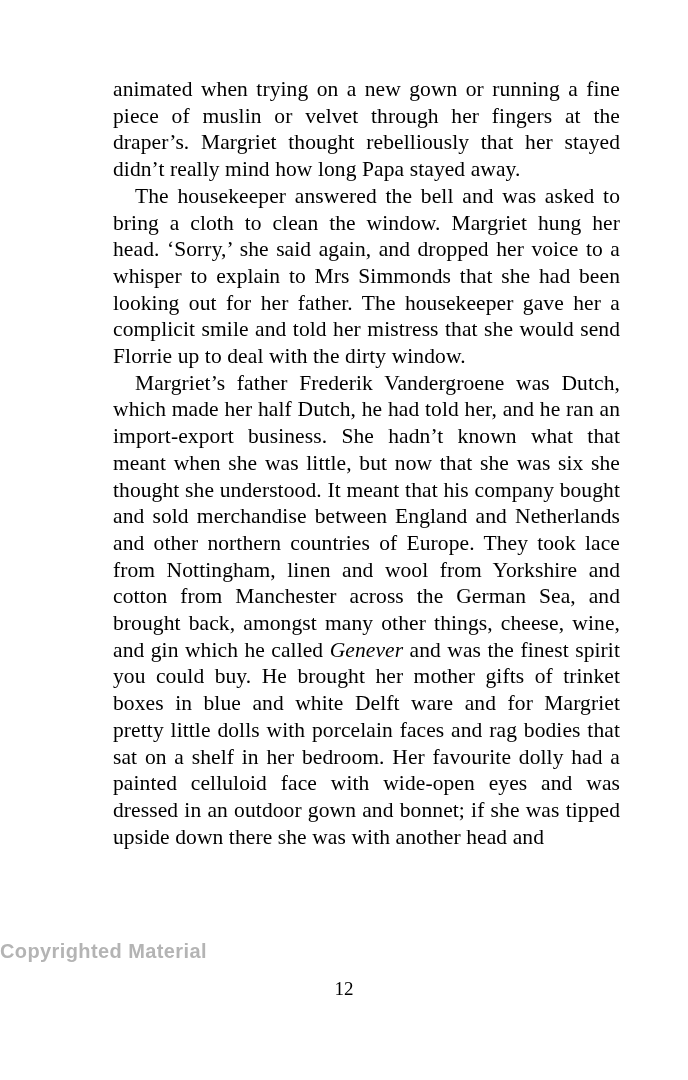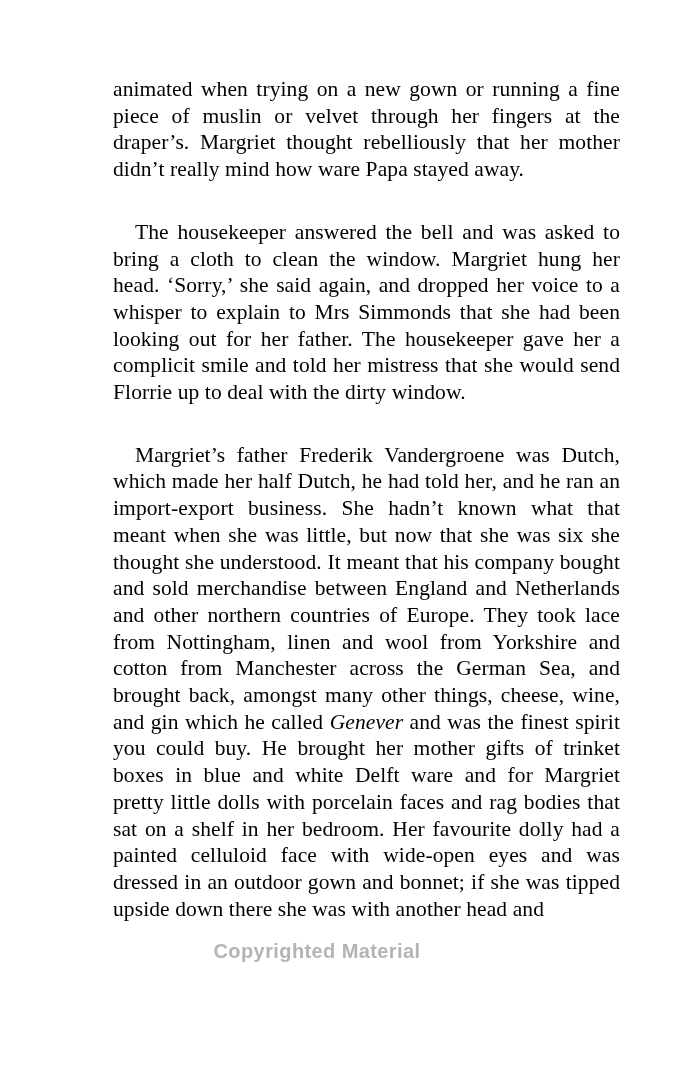--- a/index.html
+++ b/index.html
@@ -34,54 +34,53 @@
     font-size: 21.5px;
     line-height: 26.7px;
     text-align: justify;
     text-justify: inter-word;
     -webkit-hyphens: none;
     hyphens: none;
     letter-spacing: 0.1px;
   }
   .para + .para {
     text-indent: 22px;
-    margin-top: 36px;
   }
   .para i {
   }
   .watermark {
     position: absolute;
     left: 0;
     top: 940px;
     width: 588px;
-    text-align: center;
+    text-align: left;
     font-family: "Liberation Sans", sans-serif;
     font-size: 20px;
     font-weight: bold;
     color: #b4b4b4;
     letter-spacing: 0.4px;
-    padding-left: 23px;
   }
   .folio {
     position: absolute;
     left: 0;
     top: 978px;
     width: 688px;
     text-align: center;
     font-size: 19px;
     color: #000000;
   }
 </style>
 </head>
 <body>
 
 <div class="page">
 
   <div class="text-column">
-    <p class="para">animated when trying on a new gown or running a fine piece of muslin or velvet through her fingers at the draper’s. Margriet thought rebelliously that her mother didn’t really mind how ware Papa stayed away.</p>
+    <p class="para">animated when trying on a new gown or running a fine piece of muslin or velvet through her fingers at the draper’s. Margriet thought rebelliously that her stayed didn’t really mind how long Papa stayed away.</p>
     <p class="para">The housekeeper answered the bell and was asked to bring a cloth to clean the window. Margriet hung her head. ‘Sorry,’ she said again, and dropped her voice to a whisper to explain to Mrs Simmonds that she had been looking out for her father. The housekeeper gave her a complicit smile and told her mistress that she would send Florrie up to deal with the dirty window.</p>
     <p class="para"><span>Margriet’s father Frederik Vandergroene was Dutch, which made her half Dutch, he had told her, and he ran an import-export business. She hadn’t known what that meant when she was little, but now that she was six she thought she understood. It meant that his company bought and sold merchandise between England and Netherlands and other northern countries of Europe. They took lace from Nottingham, linen and wool from Yorkshire and cotton from Manchester across the German Sea, and brought back, amongst many other things, cheese, wine, and gin which he called </span><i>Genever</i><span> and was the finest spirit you could buy. He brought her mother gifts of trinket boxes in blue and white Delft ware and for Margriet pretty little dolls with porcelain faces and rag bodies that sat on a shelf in her bedroom. Her favourite dolly had a painted celluloid face with wide-open eyes and was dressed in an outdoor gown and bonnet; if she was tipped upside down there she was with another head and</span></p>
   </div>
 
   <div class="watermark">Copyrighted Material</div>
 
+  <div class="folio">12</div>
 
 </div>
 
 </body></html>

